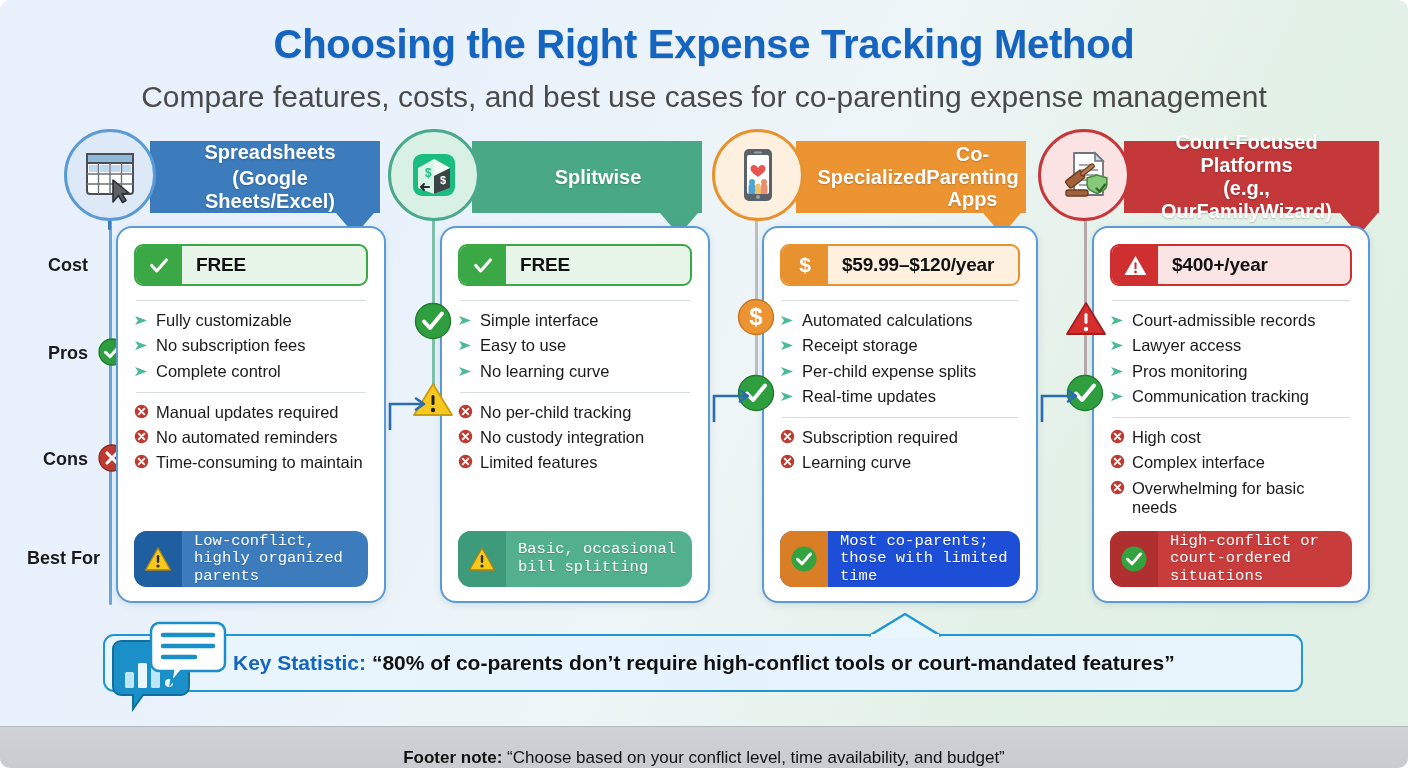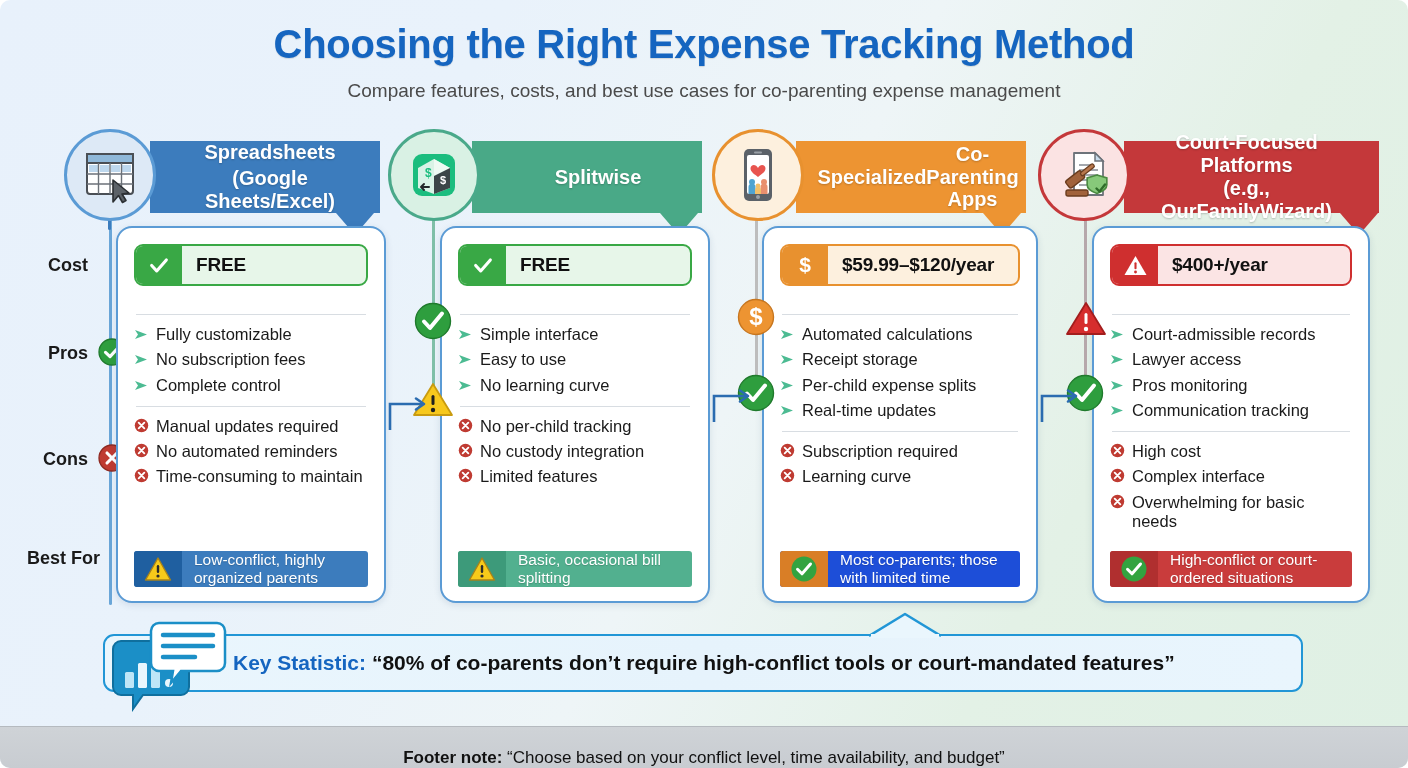--- a/index.html
+++ b/index.html
@@ -23,21 +23,21 @@
   .title {
     position: absolute; left: 0; top: 22px; width: 1408px;
     text-align: center;
     font-size: 40px; font-weight: bold; letter-spacing: -0.3px;
     color: #1565c0;
     text-shadow: 0 1px 1px rgba(0,0,0,.12);
   }
   .subtitle {
     position: absolute; left: 0; top: 80px; width: 1408px;
     text-align: center;
-    font-size: 19px; color: #4a4a4a; font-weight: 400;
+    font-size: 30px; color: #4a4a4a; font-weight: 400;
   }
 
   
   .rowlabel {
     position: absolute;
     font-size: 18px; font-weight: bold; color: #1a1a1a;
     text-align: right;
     white-space: nowrap;
   }
   .rowbadge { position: absolute; }
@@ -79,21 +79,21 @@
     border: 2.5px solid #5b9bd5;
     box-shadow: 0 2px 7px rgba(40,70,110,.13);
   }
   .card-inner { position: absolute; left: 0; top: 0; right: 0; bottom: 0; padding: 16px 16px 14px 16px; }
 
   
   .pill {
     display: flex; align-items: stretch;
     height: 42px; border-radius: 9px; overflow: hidden;
     border: 2px solid;
-    margin-bottom: 28px;
+    margin-bottom: 14px;
   }
   .pill-ic {
     width: 46px; flex: 0 0 46px;
     display: flex; align-items: center; justify-content: center;
     color: #fff; font-size: 21px; font-weight: bold;
   }
   .pill-tx {
     flex: 1; display: flex; align-items: center;
     padding-left: 14px;
     font-size: 19px; font-weight: bold; color: #111;
@@ -108,22 +108,22 @@
     display: flex; align-items: flex-start;
     font-size: 16.5px; color: #1a1a1a; line-height: 1.17;
     margin-bottom: 5px;
   }
   .li .bullet { flex: 0 0 22px; margin-top: 1px; }
   .li .txt { flex: 1; }
 
   
   .bestfor {
     position: absolute; left: 16px; right: 16px; bottom: 14px;
-    height: 36px; border-radius: 3px; overflow: hidden;
-    display: flex; align-items: stretch;
+    height: 56px; border-radius: 13px; overflow: hidden;
+    display: flex; align-items: stretch; font-family: Liberation Mono, monospace;
   }
   .bestfor-ic {
     width: 48px; flex: 0 0 48px;
     display: flex; align-items: center; justify-content: center;
   }
   .bestfor-tx {
     flex: 1; display: flex; align-items: center;
     padding-left: 12px; padding-right: 8px;
     color: #fff; font-size: 15.5px; line-height: 1.14;
     text-shadow: 0 1px 1px rgba(0,0,0,.18);

